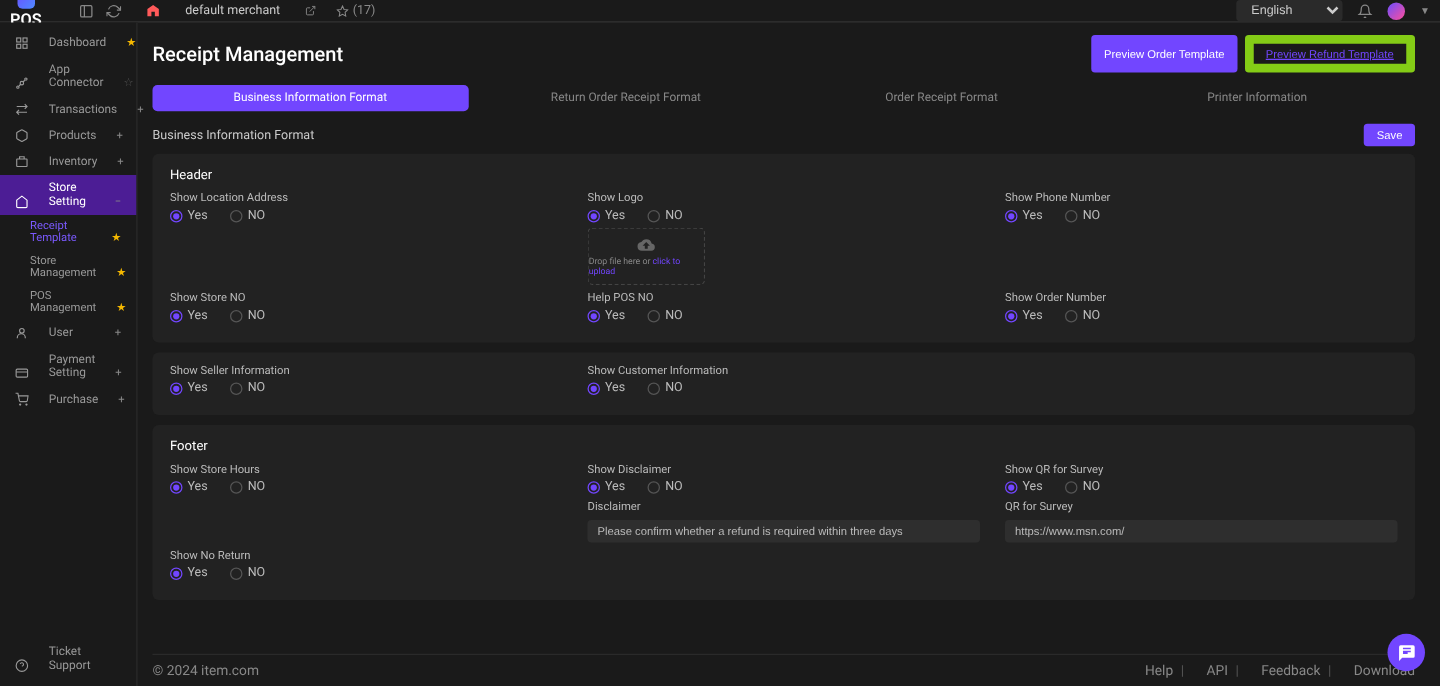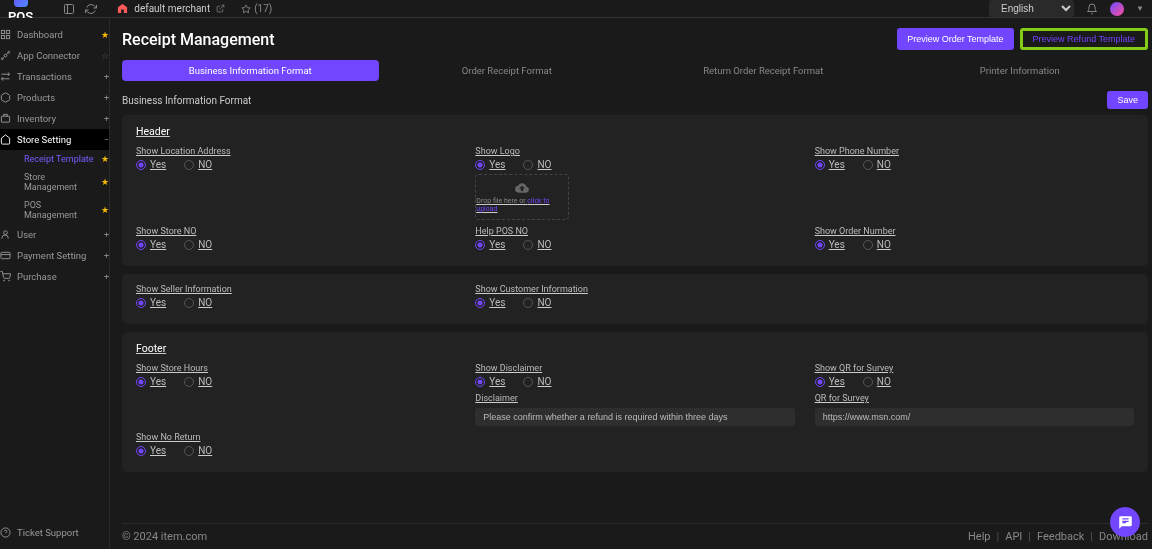--- a/index.html
+++ b/index.html
@@ -23,21 +23,21 @@
     }
     .logo-area { display: flex; align-items: center; gap: 2px; flex-direction: column; }
     .logo-icon {
       width: 14px; height: 14px;
       background: linear-gradient(135deg, #6b4eff, #4e8bff);
       border-radius: 4px;
     }
     .logo-text { font-size: 13px; font-weight: 600; color: #fff; }
     .top-icons { display: flex; gap: 10px; margin-left: 30px; align-items: center;}
     .top-icon { width:12px; height:12px; color:#888; cursor:pointer;}
-    .merchant-area { display:flex; align-items:center; gap:6px; margin-left: 20px;}
+    .merchant-area { display:flex; align-items:center; gap:20px; margin-left: 20px;}
     .home-icon { color:#ff5a5a; }
     .merchant-name { color:#ccc; font-size:10px;}
     .star-count { display:flex; align-items:center; gap:3px; margin-left:16px; color:#888; font-size:10px;}
     .top-right { margin-left:auto; display:flex; align-items:center; gap:12px;}
     .lang-select { background:#2a2a2a; border:none; color:#ccc; font-size:10px; padding:2px 24px 2px 8px; border-radius:3px;}
     .bell-icon { color:#888; cursor:pointer; width:12px; height:12px;}
     .avatar { width:14px; height:14px; border-radius:50%; background:linear-gradient(135deg,#6b4eff,#ff4e9b); }
     .chevron { color:#888; font-size:8px;}
     
     
@@ -46,56 +46,56 @@
     
     .sidebar {
       width: 110px;
       background: #1a1a1a;
       border-right: 1px solid #2a2a2a;
       padding: 6px 0;
       display:flex;
       flex-direction:column;
     }
     .nav-item {
-      display:flex; align-items:center;
-      padding: 5px 0; gap:6px;
+      display:flex; align-items:flex-end;
+      padding: 5px 12px; gap:16px;
       cursor:pointer;
       font-size: 9.5px;
       color:#999;
       position:relative;
     }
-    .nav-item.active { background:#000000; color:#fff;}
+    .nav-item.active { background:#4c1d95; color:#fff;}
     .nav-icon { width:11px; height:11px; flex-shrink:0; display:flex; align-items:center; justify-content:center;}
     .nav-label { flex:1; }
     .nav-star { color:#f5b800; font-size:9px;}
     .nav-star.empty { color:#555;}
     .nav-expand { color:#888; font-size:9px;}
     .sub-item { padding-left:24px; font-size:9px; padding-top:4px; padding-bottom:4px;}
     .sub-item.highlighted { color:#7b5aff;}
     .sidebar-bottom { margin-top:auto; }
     
     
-    .main { flex:1; padding: 10px 4px 0 12px; overflow:hidden; display:flex; flex-direction:column;}
+    .main { flex:1; padding: 10px 20px 0 12px; overflow:hidden; display:flex; flex-direction:column;}
     .page-title { font-size: 16px; font-weight:500; color:#fff; margin-bottom:10px; display:flex; align-items:center;}
     .preview-buttons { margin-left:auto; display:flex; gap:6px;}
     .btn-primary { background:#7246ff; border:none; color:#fff; padding:4px 10px; border-radius:3px; font-size:9px; cursor:pointer;}
-    .btn-outline { background:transparent; border:3px solid #84cc16; color:#7246ff; padding:3px 10px; border-radius:3px; font-size:9px; cursor:pointer;}
+    .btn-outline { background:transparent; border:7px solid #84cc16; color:#7246ff; padding:3px 10px; border-radius:3px; font-size:9px; cursor:pointer;text-decoration:underline;}
     
     
     .tabs { display:flex; gap:0; margin-bottom:10px;}
     .tab { flex:1; text-align:center; padding:5px 0; font-size:9.5px; cursor:pointer; color:#888;}
     .tab.active { background:#7246ff; color:#fff; border-radius:4px;}
     
     .section-title-row { display:flex; align-items:center; margin-bottom:6px;}
     .section-title { font-size:10px; color:#ccc;}
     .save-btn { margin-left:auto;}
     
     
     .card {
-      background:#222; border-radius:5px; padding:10px 14px; margin-bottom:8px;text-decoration:underline;
+      background:#222; border-radius:5px; padding:10px 14px; margin-bottom:8px;
     }
     .card-header { font-size:10.5px; color:#fff; margin-bottom:8px;}
     .row { display:grid; grid-template-columns: 1fr 1fr 1fr; gap:20px; margin-bottom:6px;}
     .field-label { font-size:9px; color:#bbb; margin-bottom:3px; display:block;}
     .radio-row { display:flex; gap:18px; align-items:center;}
     .radio-opt { display:flex; align-items:flex-end; gap:4px; font-size:10px; color:#bbb; cursor:pointer;}
     .radio {
       width:10px; height:10px; border-radius:50%; border:1.5px solid #555; display:inline-block; position:relative;
     }
     .radio.checked { border-color:#7246ff;}
@@ -115,21 +115,21 @@
     .text-input {
       width:100%; background:#2e2e2e; border:none; color:#bbb; padding:4px 8px; font-size:9px; border-radius:3px; margin-top:2px;
     }
     
     
     .footer-bar {
       margin-top:auto; display:flex; align-items:center;
       padding:6px 0; font-size:11px; color:#888; border-top:1px solid #2a2a2a;
     }
     .footer-right { margin-left:auto; display:flex; gap:6px;}
-    .footer-right a { color:#888; text-decoration:none;}
+    .footer-right a { color:#888; text-decoration:none;margin-left:12px;}
     .sep { color:#555;}
     
     .chat-fab {
       position:absolute; bottom:12px; right:12px;
       width:30px; height:30px; border-radius:50%; background:#7246ff;
       display:flex; align-items:center; justify-content:center; cursor:pointer;
     }
     
     svg { display:block;}
   </style>
@@ -313,22 +313,22 @@
     <div class="page-title">
       <span>Receipt Management</span>
       <div class="preview-buttons">
         <button class="btn-primary">Preview Order Template</button>
         <button class="btn-outline">Preview Refund Template</button>
       </div>
     </div>
 
     <div class="tabs">
       <div class="tab active">Business Information Format</div>
+      <div class="tab">Return Order Receipt Format</div>
       <div class="tab">Order Receipt Format</div>
-      <div class="tab">Return Order Receipt Format</div>
       <div class="tab">Printer Information</div>
     </div>
 
     <div class="section-title-row">
       <span class="section-title">Business Information Format</span>
       <button class="btn-primary save-btn">Save</button>
     </div>
 
     <div class="card">
       <div class="card-header">Header</div>

